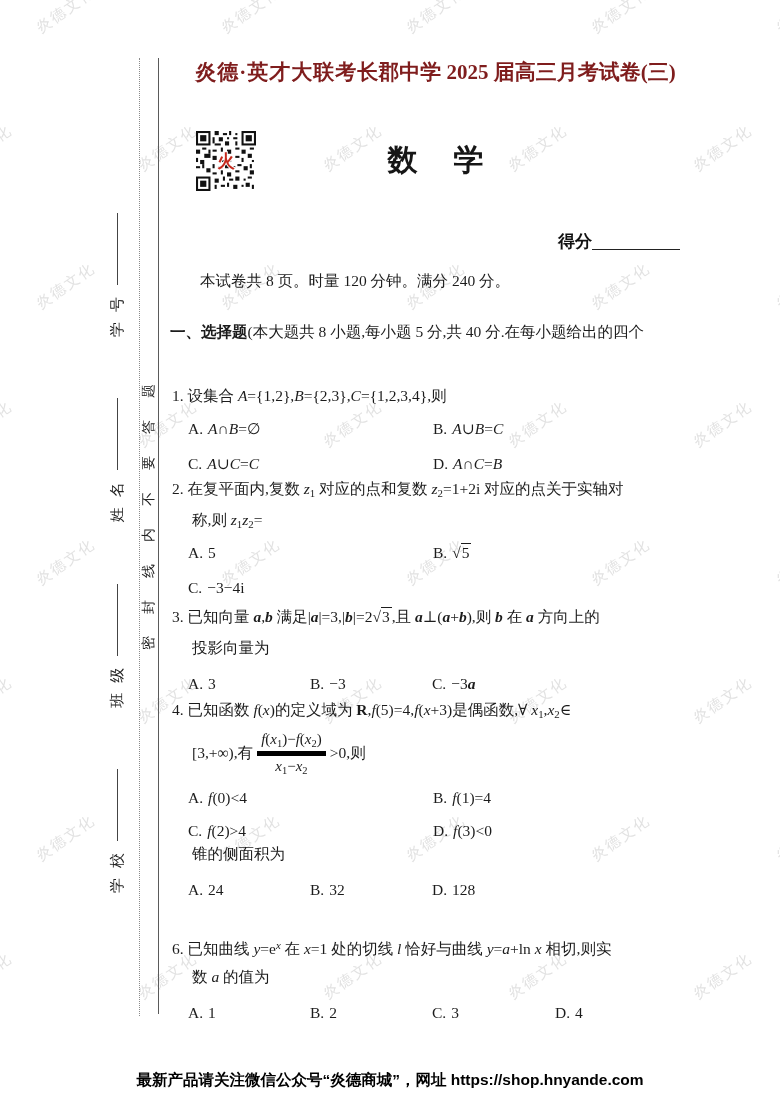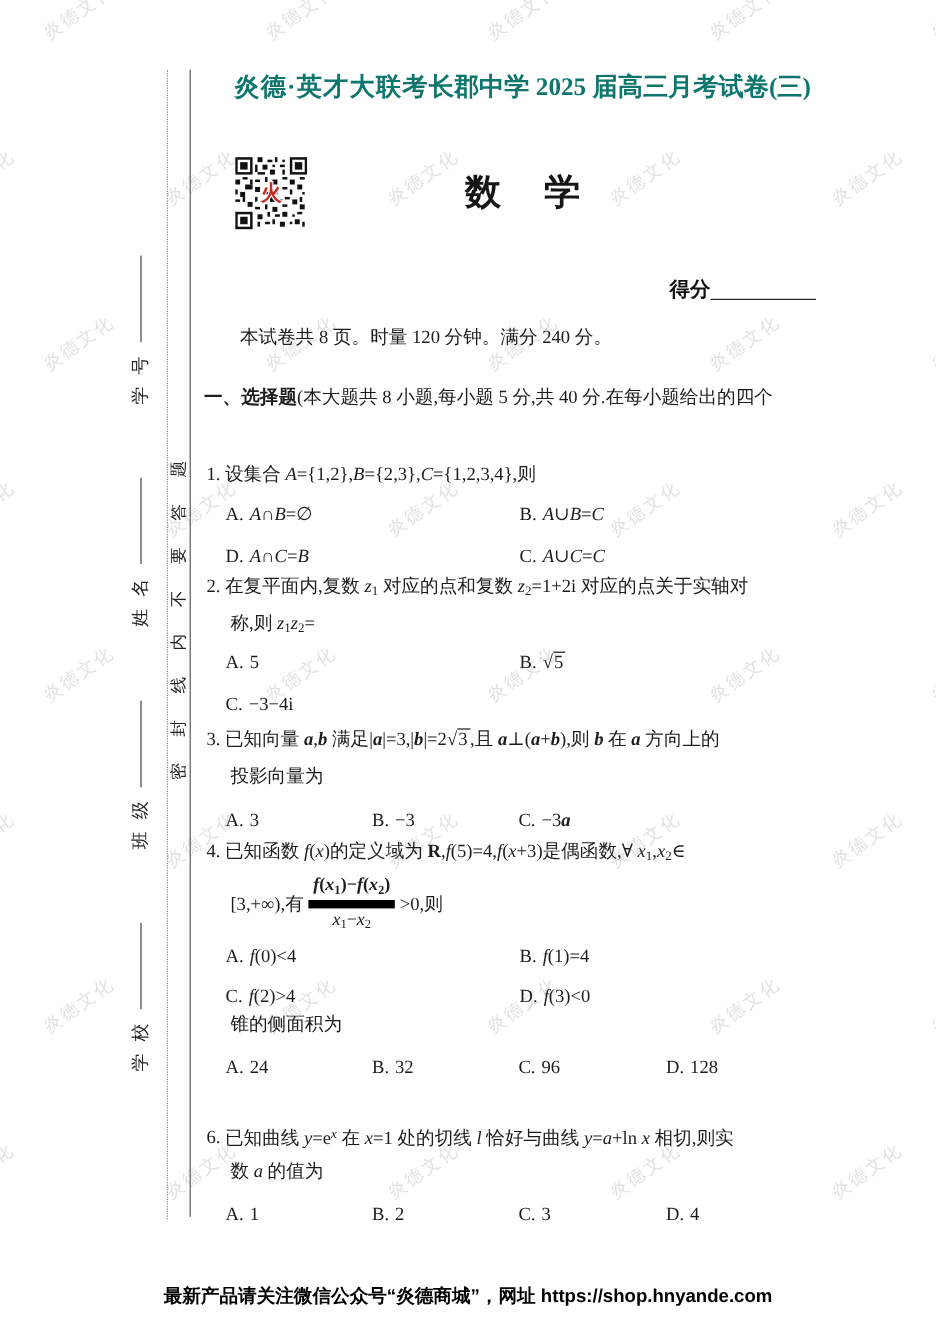--- a/index.html
+++ b/index.html
@@ -18,21 +18,21 @@
       justify-content:space-between;z-index:2;font-size:15px;color:#222;}
   .sgroup{display:inline-flex;align-items:center;}
   .slabel{letter-spacing:10px;white-space:nowrap;}
   .sblank{display:inline-block;width:72px;height:1px;border-bottom:1px solid #444;margin-left:2px;}
   .seal-strip{position:absolute;left:140px;top:650px;width:292px;height:17px;
       transform:rotate(-90deg);transform-origin:0 0;z-index:2;font-size:14px;color:#222;
       letter-spacing:22px;white-space:nowrap;}
   
   .content{position:absolute;left:168px;top:0;width:535px;z-index:2;}
   .exam-title{position:absolute;left:0;top:58px;width:535px;text-align:center;
-      font-size:21px;font-weight:600;white-space:nowrap;color:#0f766e;}
+      font-size:21px;font-weight:600;white-space:nowrap;color:#7f1d1d;}
   .brand{font-weight:900;letter-spacing:1px;}
   .qr{position:absolute;left:28px;top:130px;width:60px;height:62px;}
   .subject{position:absolute;left:0;top:140px;width:535px;text-align:center;
       font-family:"Liberation Sans",sans-serif;font-weight:bold;font-size:30px;
       letter-spacing:36px;text-indent:36px;color:#161616;}
   .score{position:absolute;left:390px;top:230px;font-family:"Liberation Sans",sans-serif;
       font-weight:bold;font-size:17px;color:#111;}
   .score-blank{display:inline-block;width:88px;height:1px;border-bottom:1.5px solid #222;vertical-align:-3px;}
   .paper-info{position:absolute;left:32px;top:271px;font-size:15.5px;}
   .section{position:absolute;left:2px;top:315px;font-size:15.5px;line-height:33px;width:533px;}
@@ -45,21 +45,21 @@
   .opts2{display:grid;grid-template-columns:245px 1fr;padding-left:20px;line-height:35px;}
   .opts4{display:grid;grid-template-columns:122px 122px 123px 1fr;padding-left:20px;line-height:35px;margin-top:3px;}
   .optlabel{margin-right:5px;}
   i{font-style:italic;}
   b i,i b{font-weight:bold;}
   sub{font-size:70%;vertical-align:-0.25em;}
   sup{font-size:70%;vertical-align:0.45em;}
   .sqrt .rad{border-top:1px solid #1c1c1c;padding:0 2px 0 1px;}
   .frac{display:inline-flex;flex-direction:column;text-align:center;vertical-align:middle;
         margin:0 4px;line-height:1.25;font-size:15px;}
-  .fnum{display:block;border-bottom:7px solid #000000;padding:0 4px 1px;font-weight:bold;}
+  .fnum{display:block;border-bottom:5px solid #000000;padding:0 4px 1px;}
   .fden{display:block;padding-top:1px;}
   .page-footer{position:absolute;left:168px;top:1026px;width:535px;text-align:center;
       font-size:14.5px;z-index:2;color:#1c1c1c;}
   .page-footer .gap{display:inline-block;width:28px;}
   .banner{position:absolute;left:0;top:1070px;width:780px;text-align:center;z-index:2;
       font-family:"Liberation Sans",sans-serif;font-weight:bold;font-size:15.5px;color:#000;}
 </style>
 </head>
 <body>
 
@@ -222,22 +222,22 @@
 
     <div class="section">
       <div><span class="sec-title">一、选择题</span><span>(本大题共 8 小题,每小题 5 分,共 40 分.在每小题给出的四个</span></div>
     </div>
 
     <div class="q" style="top:380px">
       <div class="qline"><span class="qnum">1.</span> <span>设集合 <i>A</i>={1,2},<i>B</i>={2,3},<i>C</i>={1,2,3,4},则</span></div>
       <div class="opts2">
         <span><span class="optlabel">A.</span><span><i>A</i>∩<i>B</i>=∅</span></span>
         <span><span class="optlabel">B.</span><span><i>A</i>∪<i>B</i>=<i>C</i></span></span>
+        <span><span class="optlabel">C.</span><span><i>A</i>∪<i>C</i>=<i>C</i></span></span>
         <span><span class="optlabel">D.</span><span><i>A</i>∩<i>C</i>=<i>B</i></span></span>
-        <span><span class="optlabel">C.</span><span><i>A</i>∪<i>C</i>=<i>C</i></span></span>
       </div>
     </div>
 
     <div class="q" style="top:473px">
       <div class="qline"><span class="qnum">2.</span> <span>在复平面内,复数 <i>z</i><sub>1</sub> 对应的点和复数 <i>z</i><sub>2</sub>=1+2i 对应的点关于实轴对</span></div>
       <div class="qline cont">称,则 <i>z</i><sub>1</sub><i>z</i><sub>2</sub>=</div>
       <div class="opts2">
         <span><span class="optlabel">A.</span><span>5</span></span>
         <span><span class="optlabel">B.</span><span><span class="sqrt">√<span class="rad">5</span></span></span></span>
         <span><span class="optlabel">C.</span><span>−3−4i</span></span>
@@ -266,21 +266,20 @@
         <span><span class="optlabel">C.</span><span><i>f</i>(2)&gt;4</span></span>
         <span><span class="optlabel">D.</span><span><i>f</i>(3)&lt;0</span></span>
       </div>
     </div>
 
     <div class="q" style="top:838px">
       <div class="qline cont">锥的侧面积为</div>
       <div class="opts4">
         <span><span class="optlabel">A.</span><span>24</span></span>
         <span><span class="optlabel">B.</span><span>32</span></span>
-        <span><span class="optlabel">C.</span><span>96</span></span>
         <span><span class="optlabel">D.</span><span>128</span></span>
       </div>
     </div>
 
     <div class="q" style="top:930px">
       <div class="qline"><span class="qnum">6.</span> <span>已知曲线 <i>y</i>=e<sup><i>x</i></sup> 在 <i>x</i>=1 处的切线 <i>l</i> 恰好与曲线 <i>y</i>=<i>a</i>+ln <i>x</i> 相切,则实</span></div>
       <div class="qline cont">数 <i>a</i> 的值为</div>
       <div class="opts4">
         <span><span class="optlabel">A.</span><span>1</span></span>
         <span><span class="optlabel">B.</span><span>2</span></span>

